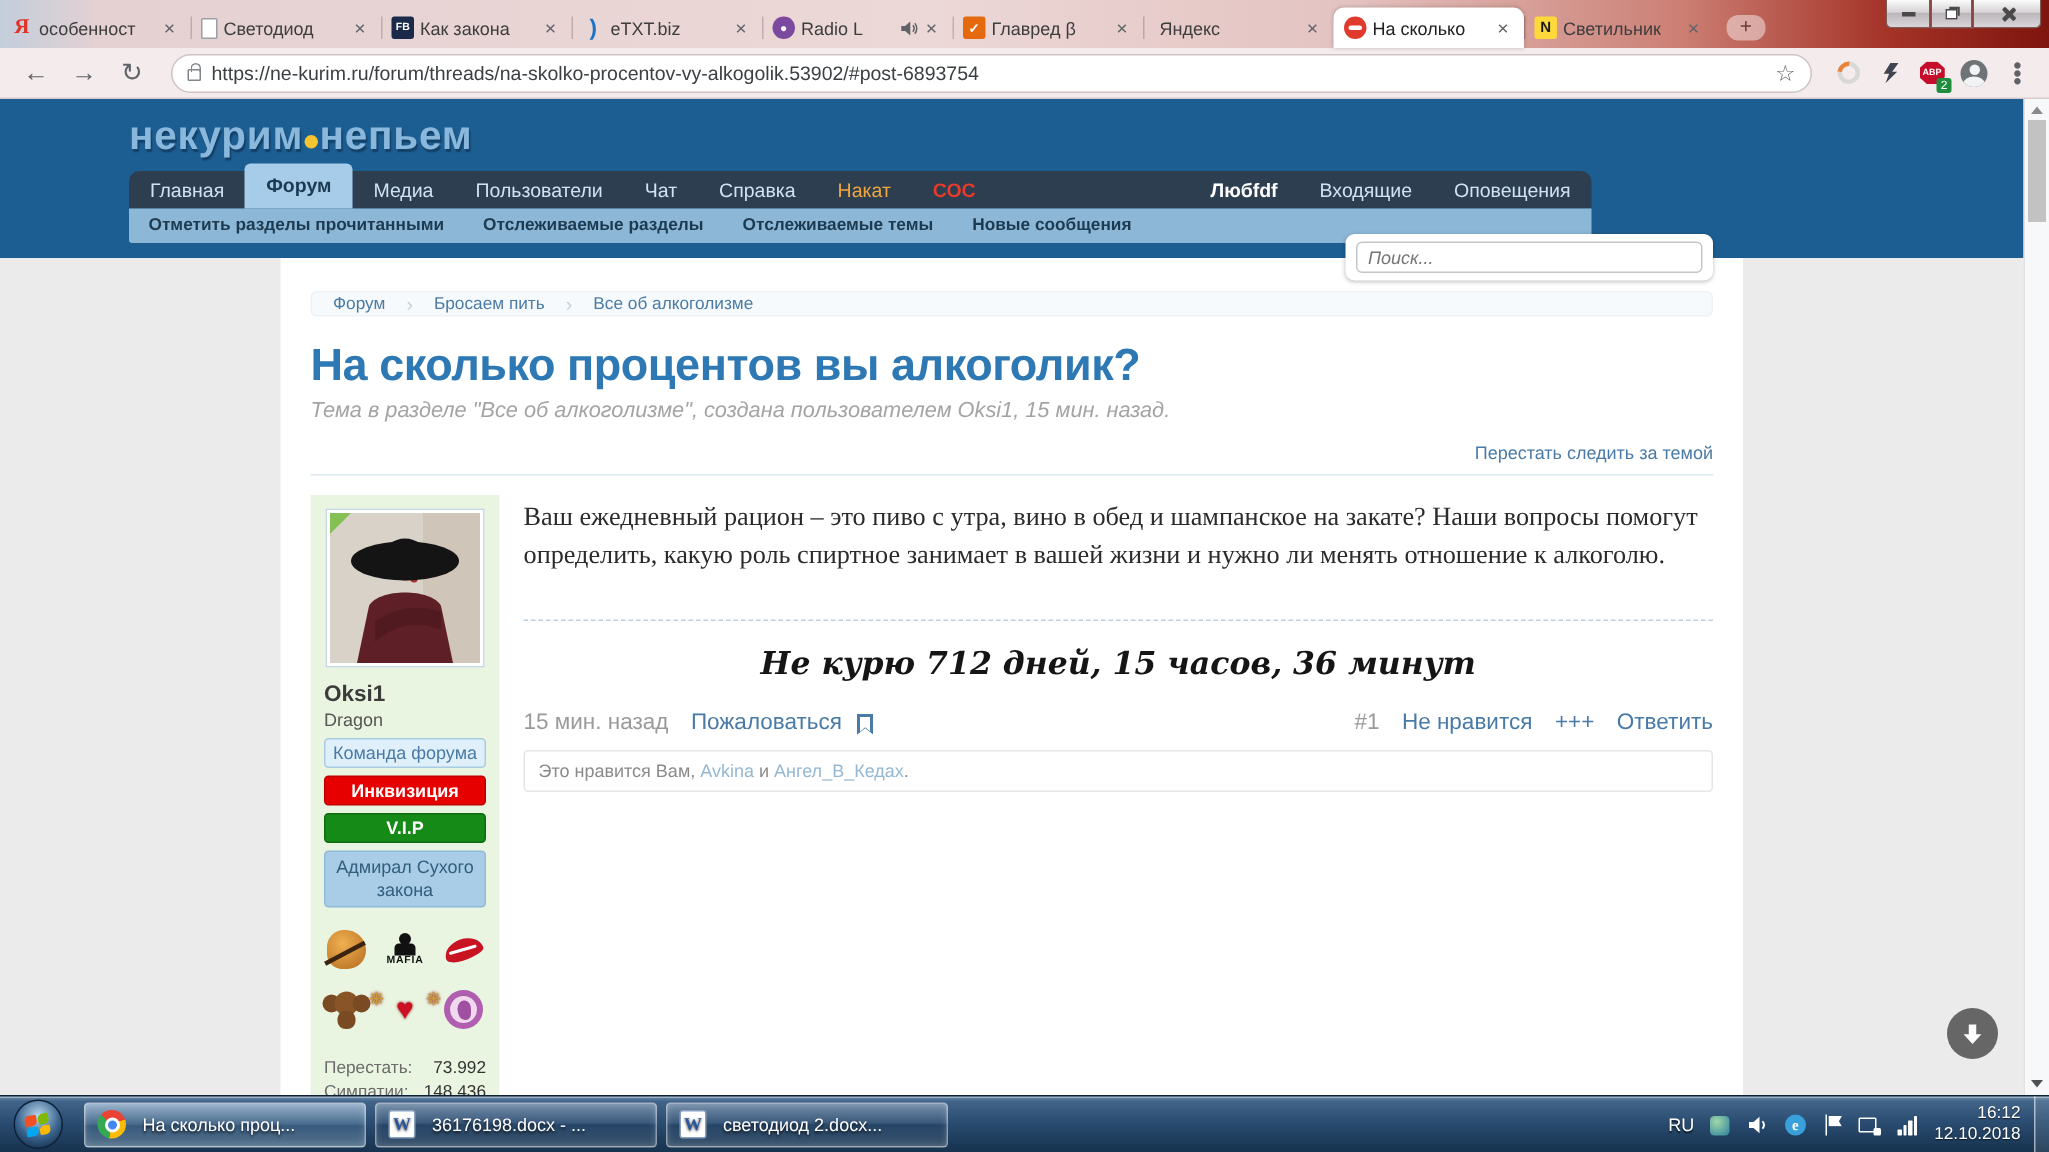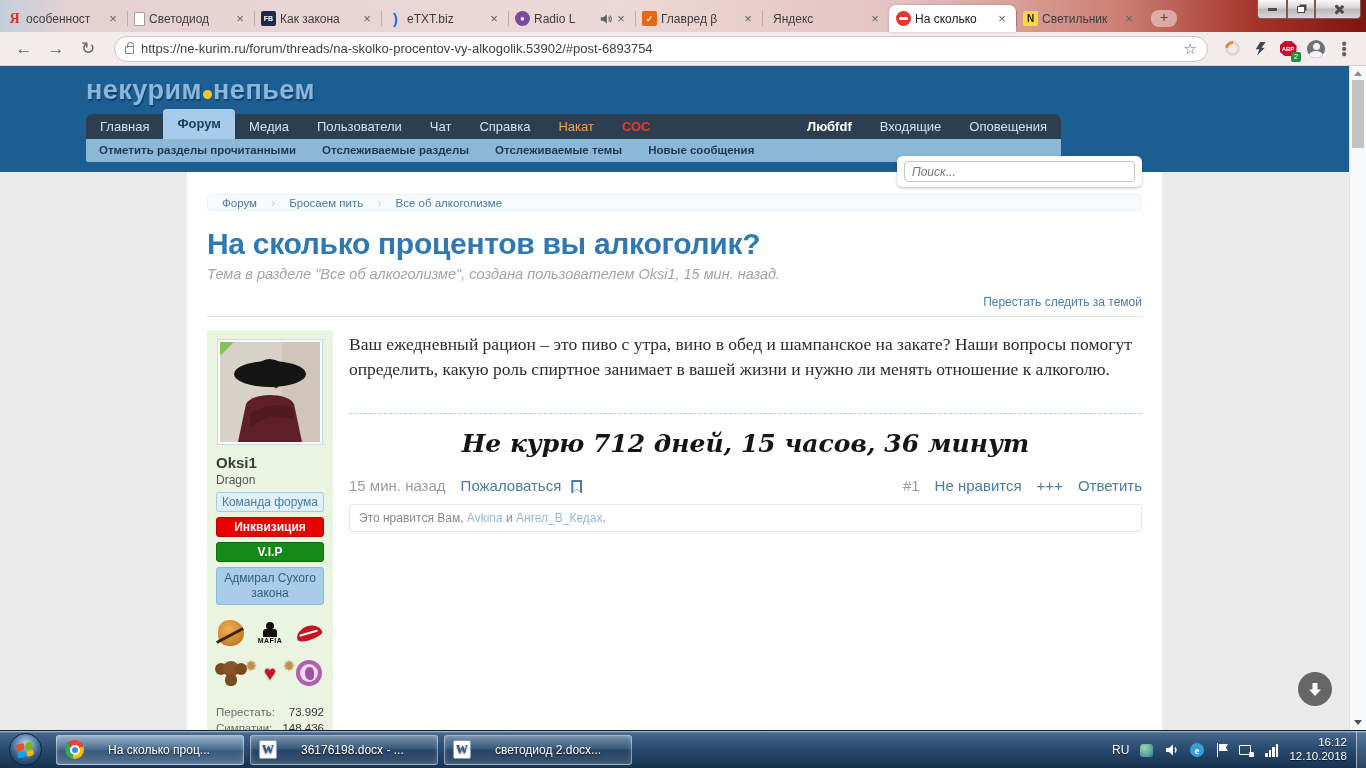--- a/index.html
+++ b/index.html
@@ -129,21 +129,21 @@
   .t-cameo{width:26px;height:26px;border-radius:50%;background:#b05fb0;display:flex;align-items:center;justify-content:center}
   .t-cameo .inner{width:18px;height:18px;border-radius:50%;background:#f0d8ee;position:relative;overflow:hidden}
   .t-cameo .inner::after{content:"";position:absolute;left:5px;top:3px;width:9px;height:13px;border-radius:50% 50% 40% 60%;background:#a050a0}
   .stats{margin-top:13px;width:100%;font-size:11.5px}
   .statrow{display:flex;justify-content:space-between;margin-top:4px}
   .statrow .lbl{color:#6b6b6b}.statrow .val{color:#333}
 
   .msgcol{flex:1;margin-left:16px;display:flex;flex-direction:column;font-size:13px}
   .postbody{font-family:"Liberation Serif",serif;font-size:17.5px;color:#2b2b2b;line-height:1.45;margin-top:2px}
   .sigdiv{border-top:1px dashed #b9cfe0;margin:30px 0 0}
-  .sig{margin-top:15px;text-align:center;font-family:"DejaVu Serif",serif;font-style:italic;font-weight:bold;font-size:25px;color:#151515}
+  .sig{margin-top:15px;text-align:center;font-family:"DejaVu Serif",serif;font-style:italic;font-weight:bold;font-size:21px;color:#151515}
   .imgrow{margin-top:15px;text-align:center;font-family:"Liberation Serif",serif;font-size:14.5px;color:#8ca0b3}
   .img-ph{display:inline-block;width:16px;height:13px;border:1px solid #b9c2c9;background:#fff;position:relative;vertical-align:-2px;margin-right:1px}
   .img-ph::after{content:"";position:absolute;left:1px;bottom:1px;border-left:6px solid transparent;border-right:6px solid transparent;border-bottom:6px solid #6aa84f}
   .img-ph::before{content:"";position:absolute;right:2px;top:2px;width:3px;height:3px;border-radius:50%;background:#4a90d9}
   .postfooter{display:flex;align-items:flex-end;margin-top:19px;font-size:15px}
   .pf-time{color:#9a9a9a}
   .pf-link{color:var(--link_blue);margin-left:15px;cursor:pointer}
   .bm{position:relative;display:inline-block;width:11px;height:14px;margin-left:10px;cursor:pointer}
   .bm::before{content:"";position:absolute;inset:0;background:var(--link_blue);clip-path:polygon(0 0,100% 0,100% 100%,50% 70%,0 100%)}
   .bm::after{content:"";position:absolute;inset:2px;background:#fff;clip-path:polygon(0 0,100% 0,100% 100%,50% 70%,0 100%)}
@@ -164,21 +164,21 @@
     background:linear-gradient(#6c8fae,#43658a 8%,var(--taskbar_blue) 45%,#16324e 100%);
     border-top:1px solid #0e2036;box-shadow:inset 0 1px 0 rgba(255,255,255,.35);display:flex;align-items:center;z-index:10}
   .orb{width:50px;display:flex;justify-content:center;cursor:pointer}
   .orbball{width:33px;height:33px;border-radius:50%;border:1px solid #0d2238;
     background:radial-gradient(circle at 50% 32%,#b9d8ee,#39628c 55%,#16324f 88%);display:flex;align-items:center;justify-content:center}
   .flag{width:16px;height:14px;display:grid;grid-template-columns:1fr 1fr;gap:1px;transform:rotate(-10deg)}
   .flag span{border-radius:45% 15% 45% 15%}
   .f1{background:#f25022}.f2{background:#7fba00}.f3{background:#05a6f0}.f4{background:#ffb900}
   .taskbtn{height:30px;width:188px;margin-left:6px;border-radius:3px;border:1px solid rgba(255,255,255,.45);
     background:linear-gradient(rgba(255,255,255,.28),rgba(255,255,255,.08) 45%,rgba(0,0,0,.05) 50%,rgba(255,255,255,.14));
-    display:flex;align-items:center;padding:0 8px;gap:24px;color:#fff;font-size:12px;cursor:pointer;
+    display:flex;align-items:center;padding:0 8px;gap:11px;color:#fff;font-size:12px;cursor:pointer;
     text-shadow:0 1px 2px rgba(0,0,0,.8);overflow:hidden;white-space:nowrap;box-shadow:inset 0 0 5px rgba(255,255,255,.2)}
   .taskbtn.active{background:linear-gradient(rgba(220,238,252,.55),rgba(170,205,232,.25) 48%,rgba(120,160,195,.2) 52%,rgba(200,228,248,.35));}
   .chromeball{width:19px;height:19px;border-radius:50%;background:conic-gradient(from -50deg,#ea4335 0 120deg,#fbbc05 0 240deg,#34a853 0 360deg);
     position:relative;flex:0 0 19px}
   .chromeball::after{content:"";position:absolute;left:4.5px;top:4.5px;width:10px;height:10px;border-radius:50%;background:#4285f4;border:2px solid #fff;box-sizing:border-box}
   .wordicon{width:18px;height:19px;background:#fff;border:1px solid #8aa0c0;border-radius:2px;color:#2b579a;
     font-weight:bold;font-size:12px;display:flex;align-items:center;justify-content:center;flex:0 0 18px;font-family:"Liberation Serif",serif}
   .tray{margin-left:auto;display:flex;align-items:center;gap:10px;color:#fff;padding-right:2px}
   .tray-lang{font-size:12px;text-shadow:0 1px 1px rgba(0,0,0,.7)}
   .tico{width:15px;height:15px;display:flex;align-items:end;justify-content:center;position:relative}

